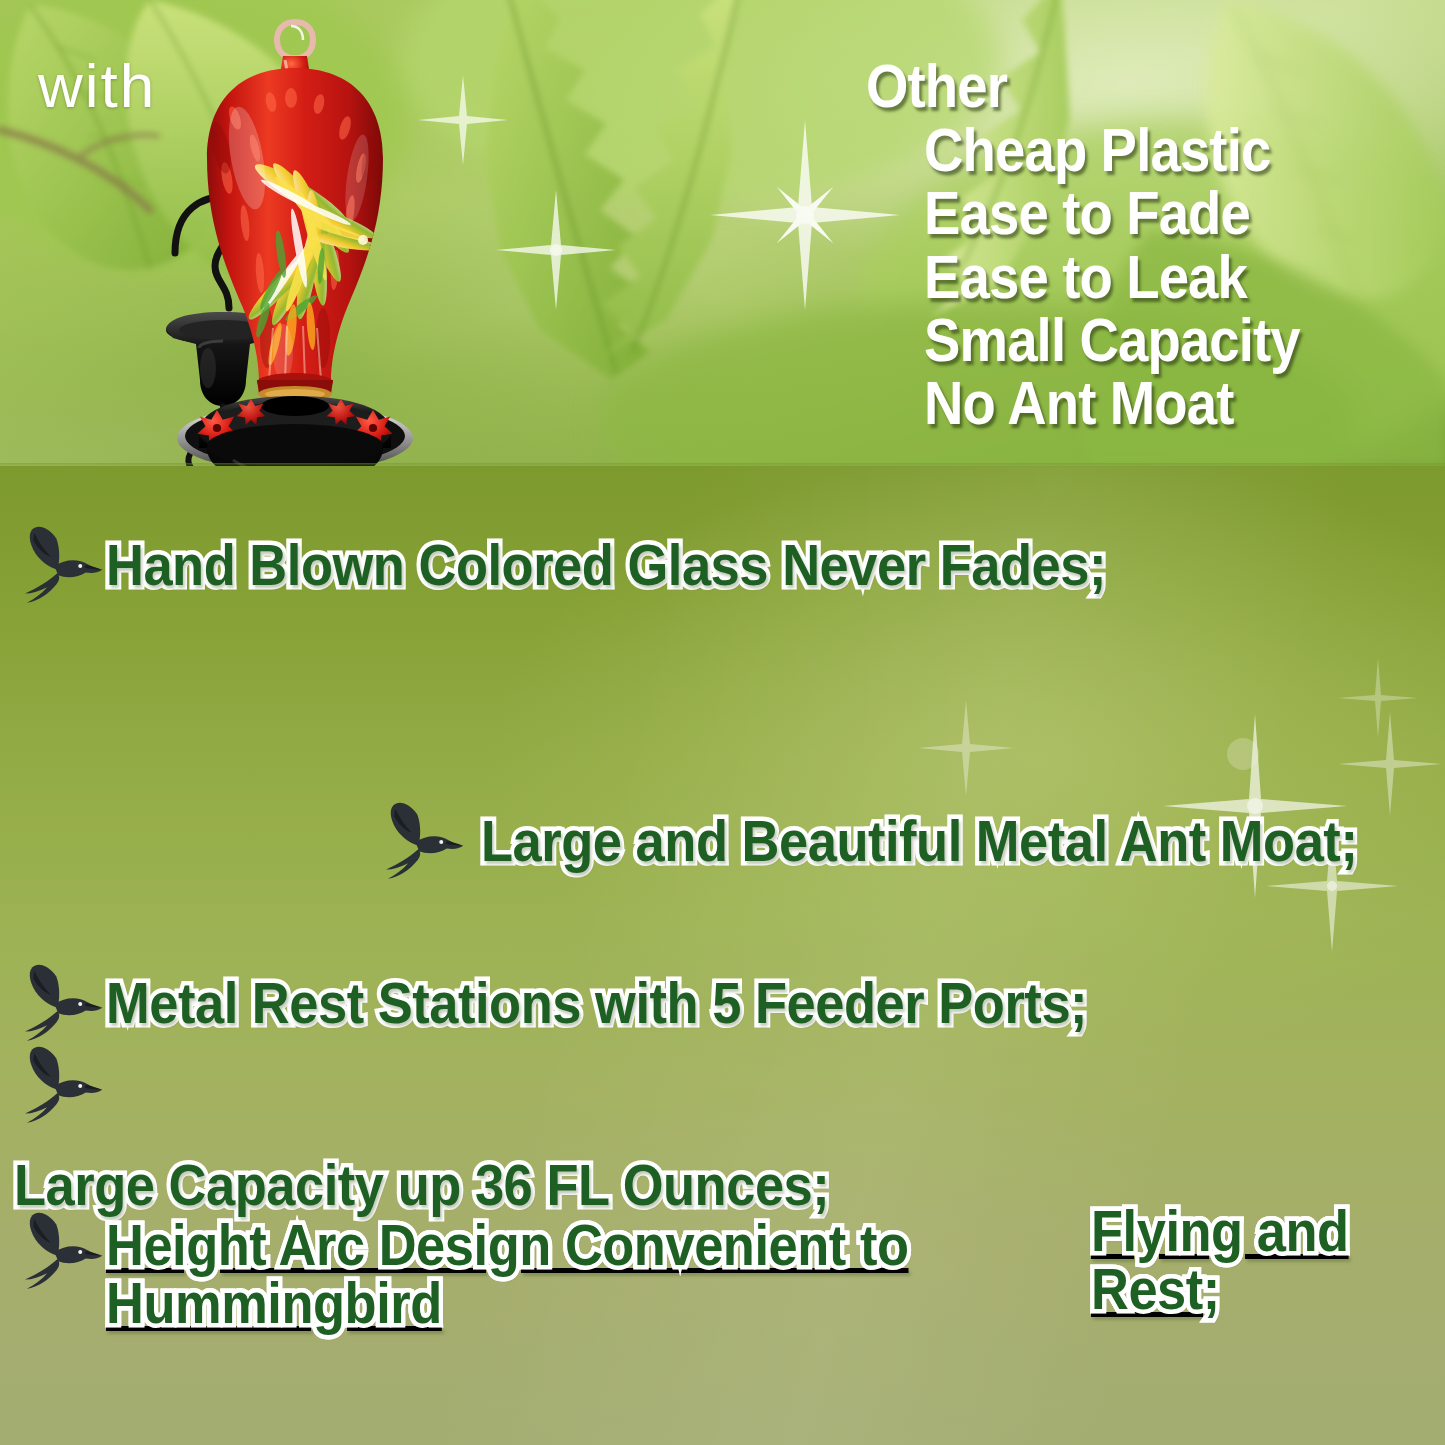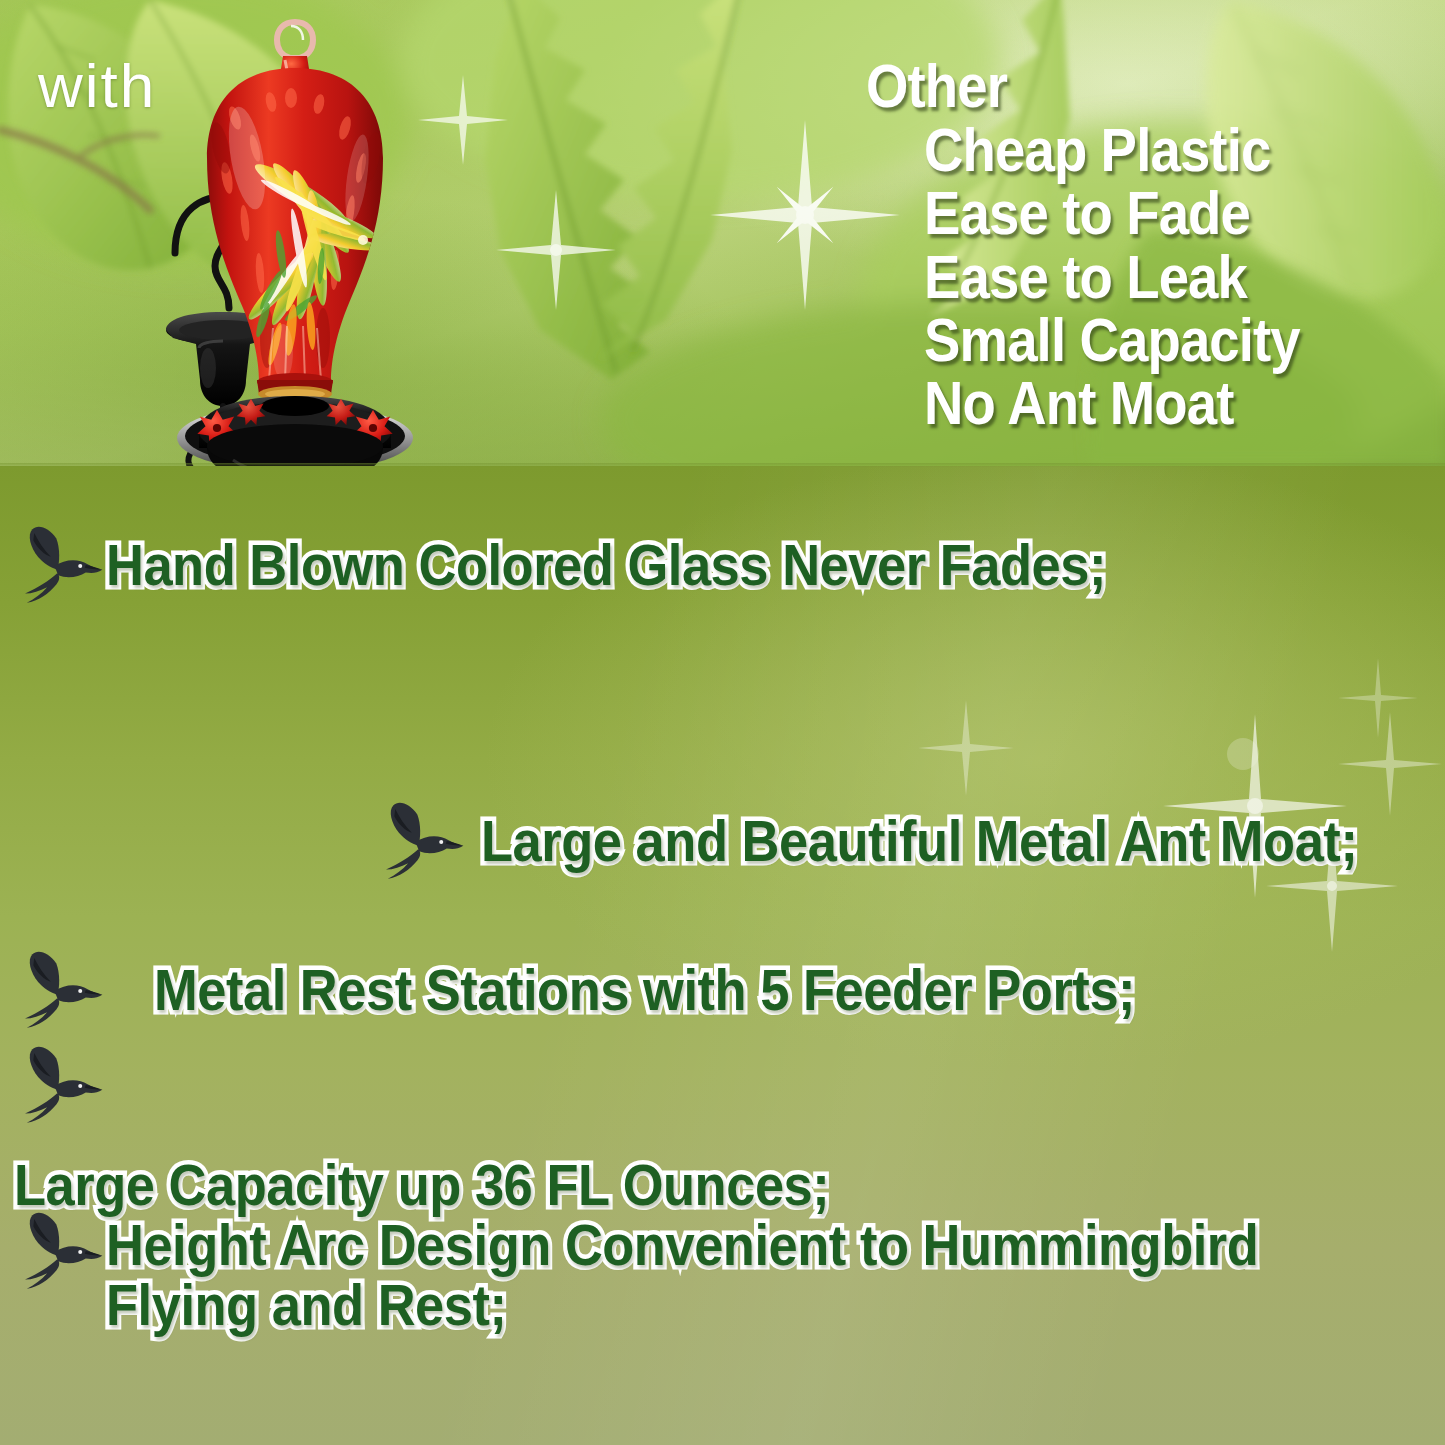--- a/index.html
+++ b/index.html
@@ -475,21 +475,21 @@
           <path d="M22,14 C26,22 32,32 40,40 C33,38 25,30 21,22 Z" fill="#1a1d22"></path>
           <path d="M44,50 C56,42 70,42 80,48 C86,51 90,53 96,54 C90,58 84,58 78,57 C70,62 58,64 48,60 Z"></path>
           <path d="M78,49 C84,50 90,52 96,54 C89,54 82,53 77,52 Z" fill="#1a1d22"></path>
           <path d="M47,58 C38,66 26,74 12,80 C20,80 28,77 36,73 C30,80 22,86 14,90 C26,88 38,80 46,70 C50,66 50,60 47,58 Z"></path>
           <circle cx="72" cy="50" r="2.2" fill="#f0f0f0"></circle>
         </g>
       </svg>
       <div class="feat-text" style="margin-left:14px;">Large and Beautiful Metal Ant Moat;</div>
     </div>
 
-    <div class="feat-row" style="top:439px;gap:48px;">
+    <div class="feat-row" style="top:452px;">
       <svg class="bird" viewBox="0 0 100 100">
         <g fill="#2b2f36">
           <path d="M46,20 C38,8 26,4 20,10 C14,16 18,30 26,40 C32,47 40,52 47,54 C50,46 50,30 46,20 Z"></path>
           <path d="M22,14 C26,22 32,32 40,40 C33,38 25,30 21,22 Z" fill="#1a1d22"></path>
           <path d="M44,50 C56,42 70,42 80,48 C86,51 90,53 96,54 C90,58 84,58 78,57 C70,62 58,64 48,60 Z"></path>
           <path d="M78,49 C84,50 90,52 96,54 C89,54 82,53 77,52 Z" fill="#1a1d22"></path>
           <path d="M47,58 C38,66 26,74 12,80 C20,80 28,77 36,73 C30,80 22,86 14,90 C26,88 38,80 46,70 C50,66 50,60 47,58 Z"></path>
           <circle cx="72" cy="50" r="2.2" fill="#f0f0f0"></circle>
         </g>
       </svg>
@@ -514,20 +514,20 @@
       <svg class="bird" viewBox="0 0 100 100">
         <g fill="#2b2f36">
           <path d="M46,20 C38,8 26,4 20,10 C14,16 18,30 26,40 C32,47 40,52 47,54 C50,46 50,30 46,20 Z"></path>
           <path d="M22,14 C26,22 32,32 40,40 C33,38 25,30 21,22 Z" fill="#1a1d22"></path>
           <path d="M44,50 C56,42 70,42 80,48 C86,51 90,53 96,54 C90,58 84,58 78,57 C70,62 58,64 48,60 Z"></path>
           <path d="M78,49 C84,50 90,52 96,54 C89,54 82,53 77,52 Z" fill="#1a1d22"></path>
           <path d="M47,58 C38,66 26,74 12,80 C20,80 28,77 36,73 C30,80 22,86 14,90 C26,88 38,80 46,70 C50,66 50,60 47,58 Z"></path>
           <circle cx="72" cy="50" r="2.2" fill="#f0f0f0"></circle>
         </g>
       </svg>
-      <div style="display:flex;flex-direction:column;">
+      <div style="display:flex;flex-direction:row;text-decoration:underline;">
         <div class="feat-text tight">Height Arc Design Convenient to Hummingbird</div>
         <div class="feat-text tight" style="padding-top:2px;">Flying and Rest;</div>
       </div>
     </div>
 
   </div>
 </div>
 
 </body></html>

